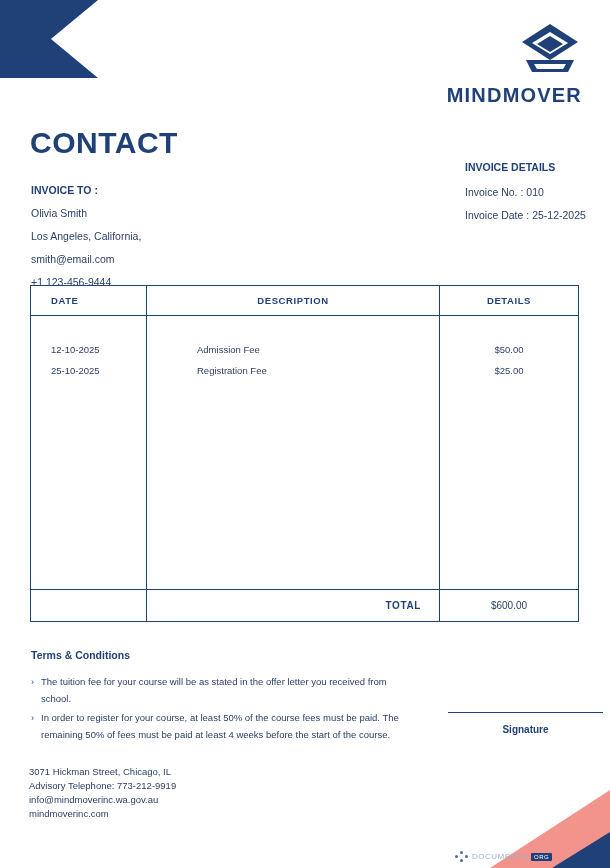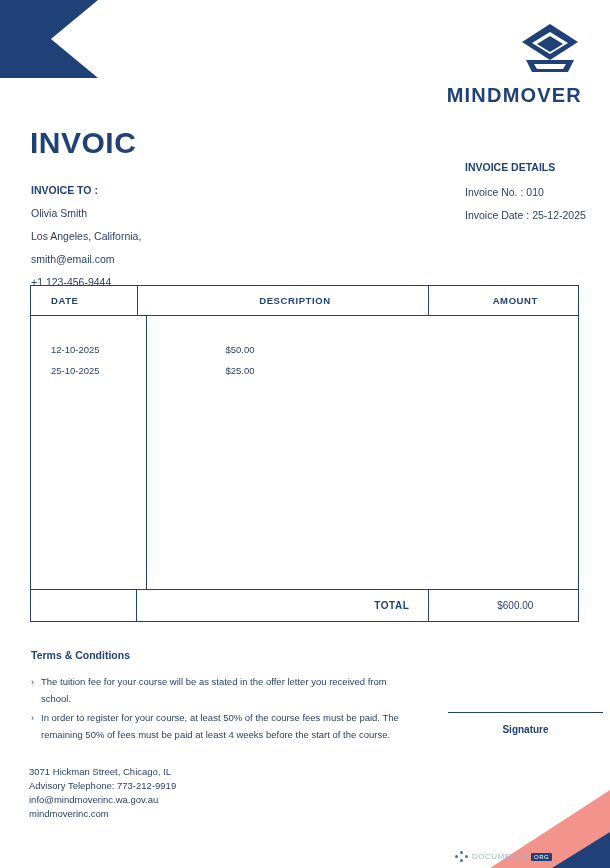--- a/index.html
+++ b/index.html
@@ -119,21 +119,20 @@
   .table {
     position: absolute;
     top: 285px;
     left: 30px;
     width: 549px;
     border: 1px solid #1f4178;
     box-sizing: border-box;
   }
   .trow {
     display: flex;
-    gap: 24px;
   }
   .thead {
     height: 29px;
     border-bottom: 1px solid #1f4178;
   }
   .c-date   { width: 116px; box-sizing: border-box; border-right: 1px solid #1f4178; }
   .c-desc   { width: 293px; box-sizing: border-box; border-right: 1px solid #1f4178; }
   .c-amount { width: 138px; box-sizing: border-box; }
 
   .thead .c-date, .thead .c-desc, .thead .c-amount {
@@ -301,21 +300,21 @@
         <polygon points="32,12 50,23 32,34 14,23" fill="#ffffff"></polygon>
         <polygon points="32,16 45,24 32,32 19,24" fill="#1f4178"></polygon>
         <polygon points="8,40 56,40 50,52 14,52" fill="#1f4178"></polygon>
         <polygon points="16,44 48,44 45,49 19,49" fill="#ffffff"></polygon>
       </svg>
     </span>
   </div>
   <div class="brand-name">MINDMOVER</div>
 </div>
 
-<div class="invoice-title">INVOIC</div>
+<div class="invoice-title">CONTACT</div>
 
 <div class="bill-to">
   <div class="label">INVOICE TO :</div>
   <div class="line">Olivia Smith</div>
   <div class="line">Los Angeles, California,</div>
   <div class="line">smith@email.com</div>
   <div class="line">+1 123-456-9444</div>
 </div>
 
 <div class="inv-details">
@@ -327,26 +326,30 @@
   <div class="line">
     <span>Invoice Date :</span>
     <span>25-12-2025</span>
   </div>
 </div>
 
 <div class="table">
   <div class="trow thead">
     <div class="c-date">DATE</div>
     <div class="c-desc">DESCRIPTION</div>
-    <div class="c-amount">AMOUNT</div>
+    <div class="c-amount">DETAILS</div>
   </div>
   <div class="trow tbody">
     <div class="c-date">
       <div class="item-line">12-10-2025</div>
       <div class="item-line">25-10-2025</div>
+    </div>
+    <div class="c-desc">
+      <div class="item-line">Admission Fee</div>
+      <div class="item-line">Registration Fee</div>
     </div>
     <div class="c-amount">
       <div class="item-line">$50.00</div>
       <div class="item-line">$25.00</div>
     </div>
   </div>
   <div class="trow tfoot">
     <div class="c-date"></div>
     <div class="c-desc">TOTAL</div>
     <div class="c-amount">$600.00</div>

